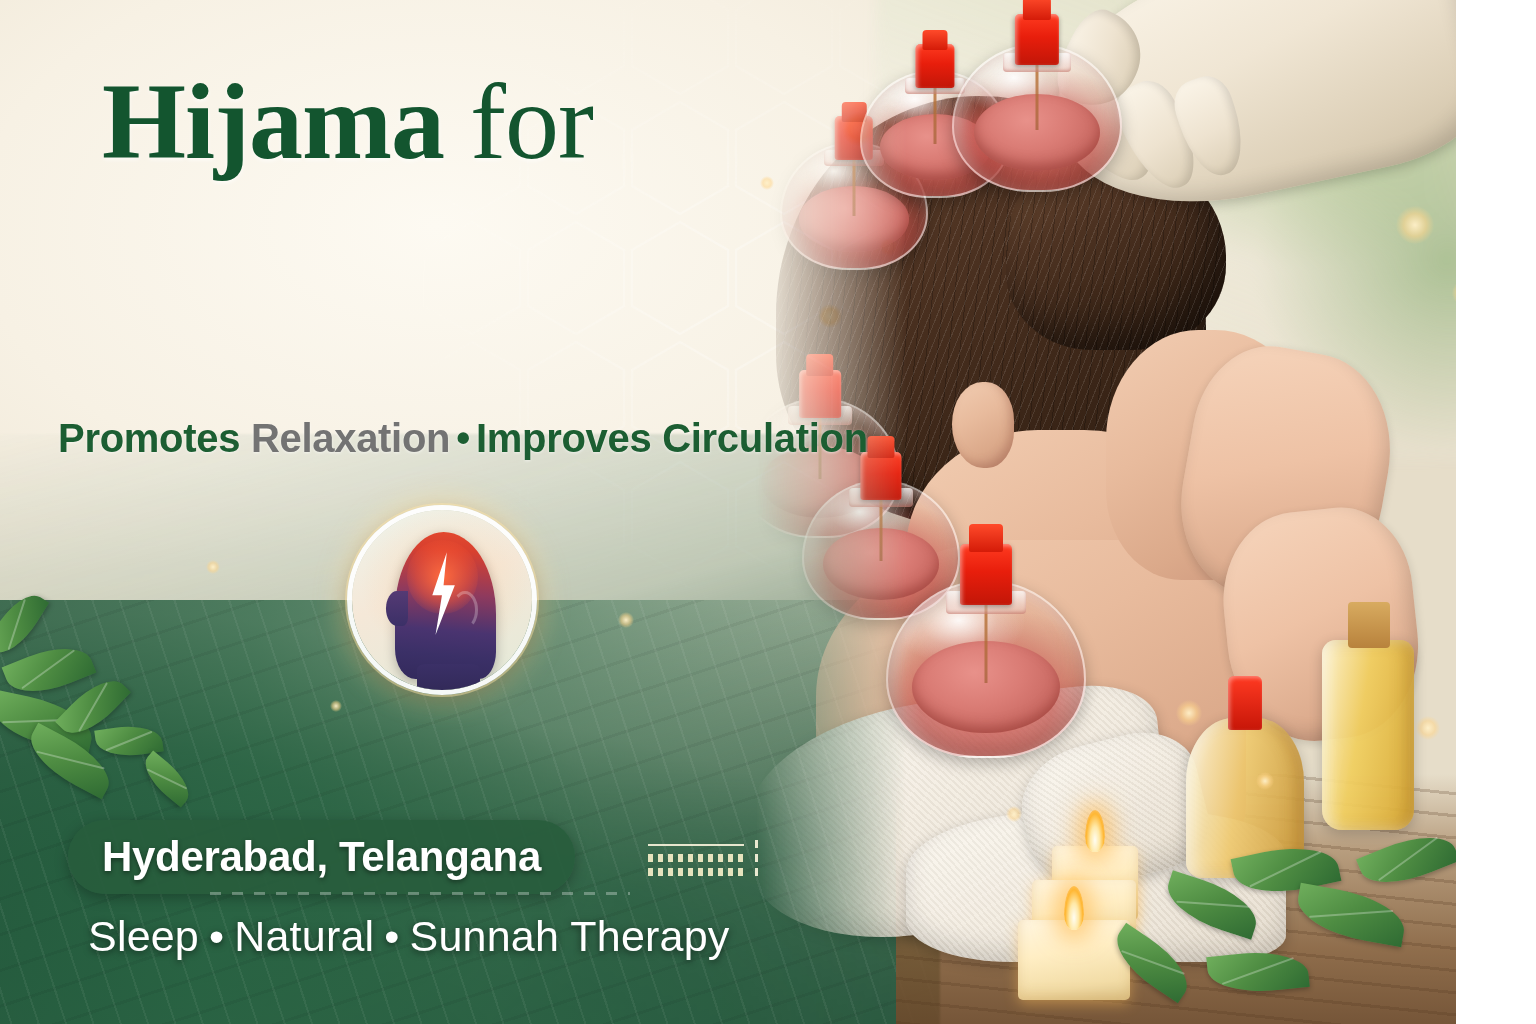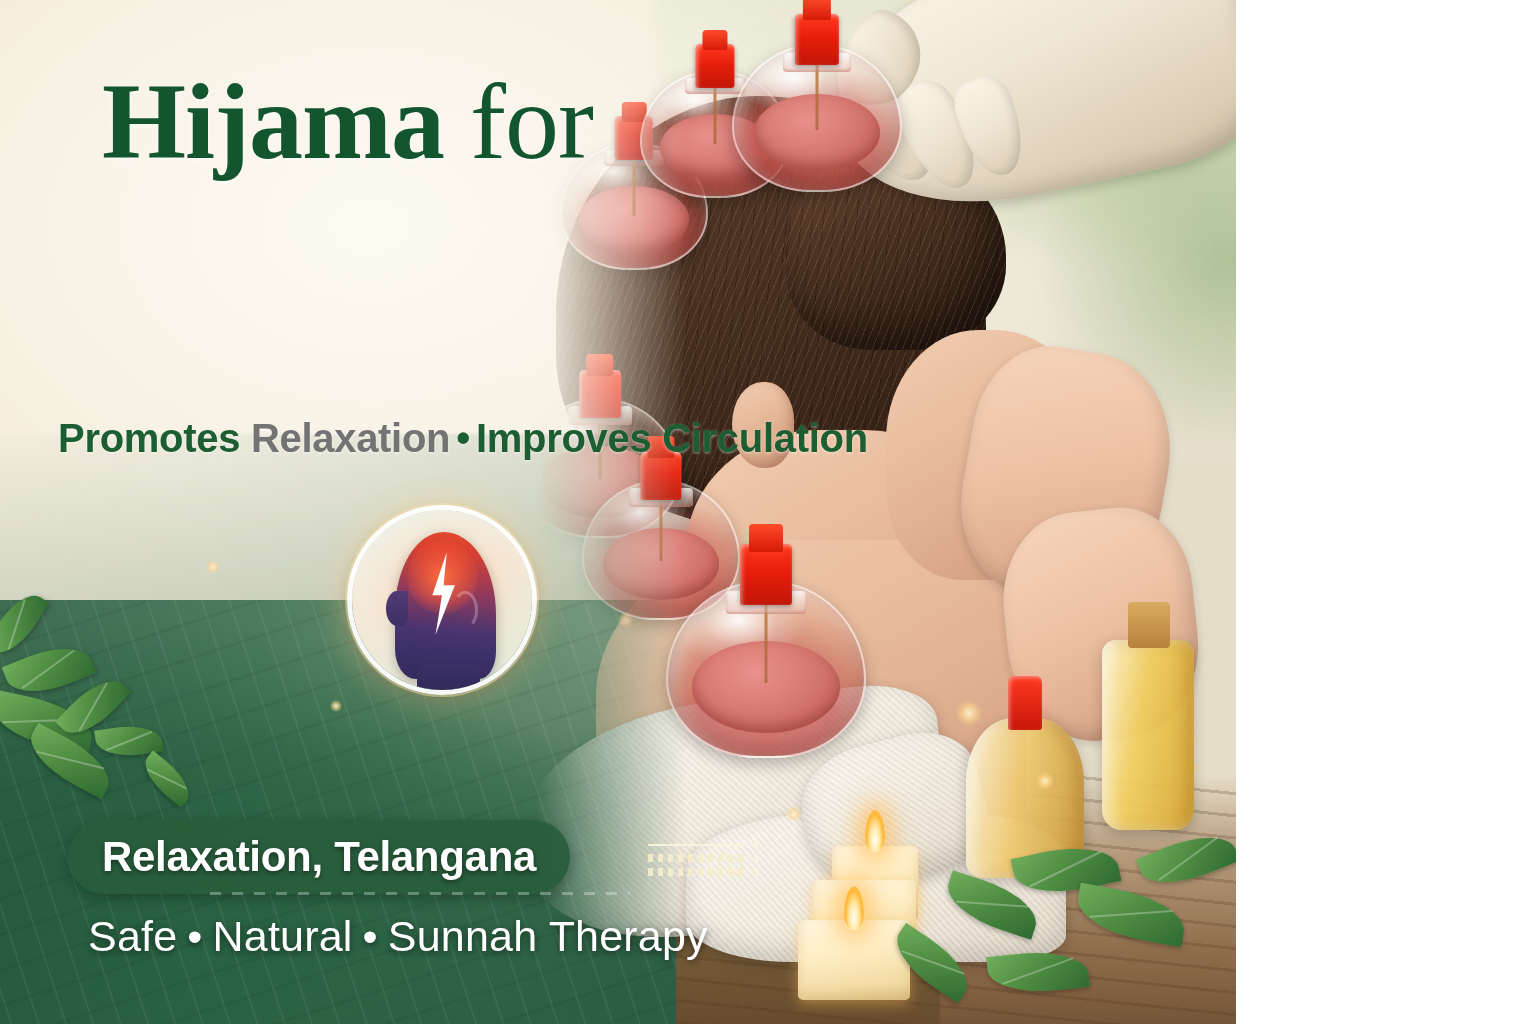--- a/index.html
+++ b/index.html
@@ -7,21 +7,21 @@
 
   html,body{
     width:1536px; height:1024px;
     overflow:hidden;
     background:#ffffff;
     font-family:"Liberation Sans", sans-serif;
   }
 
   #banner{
     position:relative;
-    width:1236px; height:1024px;
+    width:1456px; height:1024px;
     overflow:hidden;
   }
 
   
   .bg-base{
     position:absolute; inset:0;
     background:
       radial-gradient(ellipse 70% 60% at 30% 22%, #fdfaf2 0%, #f7f1e4 45%, #efe7d6 75%, #e6ddc9 100%);
   }
   
@@ -708,29 +708,29 @@
             <div class="head-neck"></div>
             <div class="bolt"></div>
           </div>
         </div>
       </div>
     </div>
 
   </div>
 
   <div id="location-pill">
-    <span class="loc-text">Relaxation, Telangana</span>
+    <span class="loc-text">Hyderabad, Telangana</span>
   </div>
 
   <div id="ornament">
     <div class="orn-line"></div>
     <div class="orn-row orn-r1"></div>
     <div class="orn-row orn-r2"></div>
     <div class="orn-tick" style="top:2px;"></div>
     <div class="orn-tick" style="top:16px;"></div>
     <div class="orn-tick" style="top:30px;"></div>
   </div>
 
   <div class="pill-dash"></div>
 
-  <div id="footer-line"><span>Safe</span><span class="sep">•</span><span>Natural</span><span class="sep">•</span><span>Sunnah Therapy</span></div>
+  <div id="footer-line"><span>Sleep</span><span class="sep">•</span><span>Natural</span><span class="sep">•</span><span>Sunnah Therapy</span></div>
 
 </div>
 
 </body></html>

